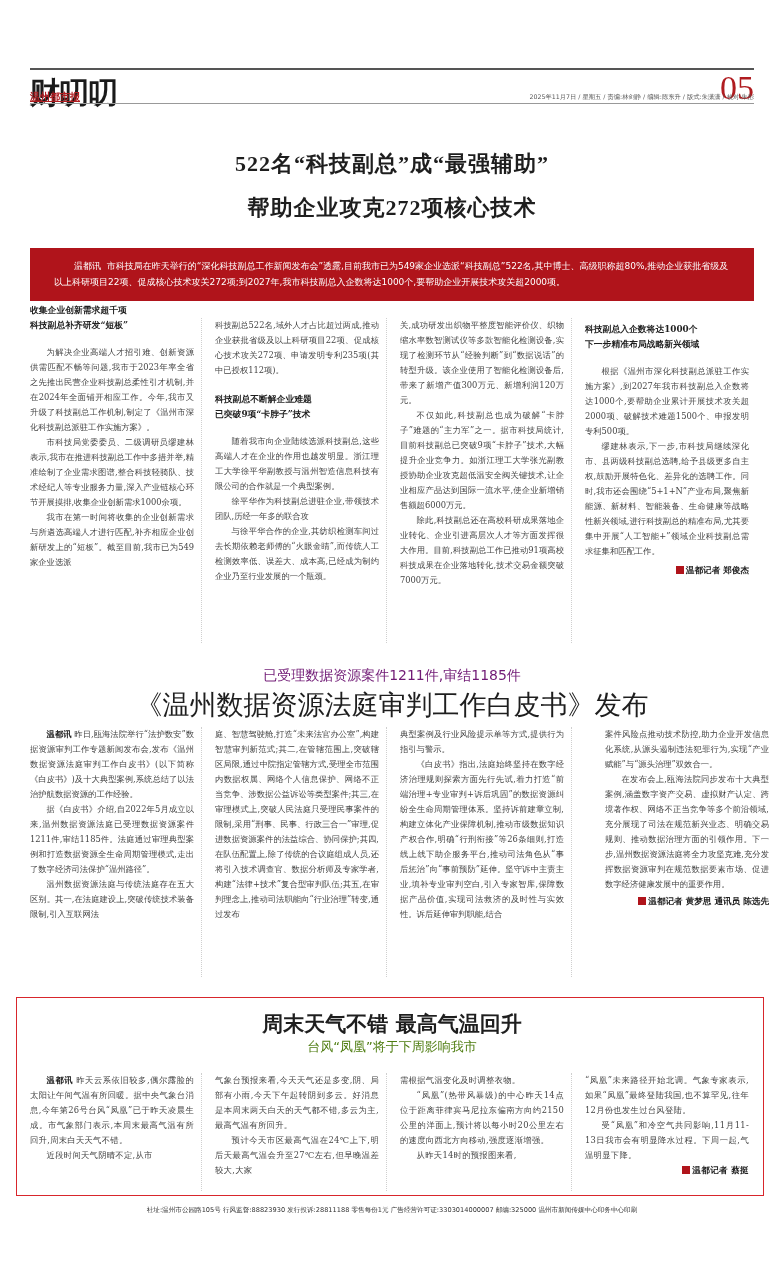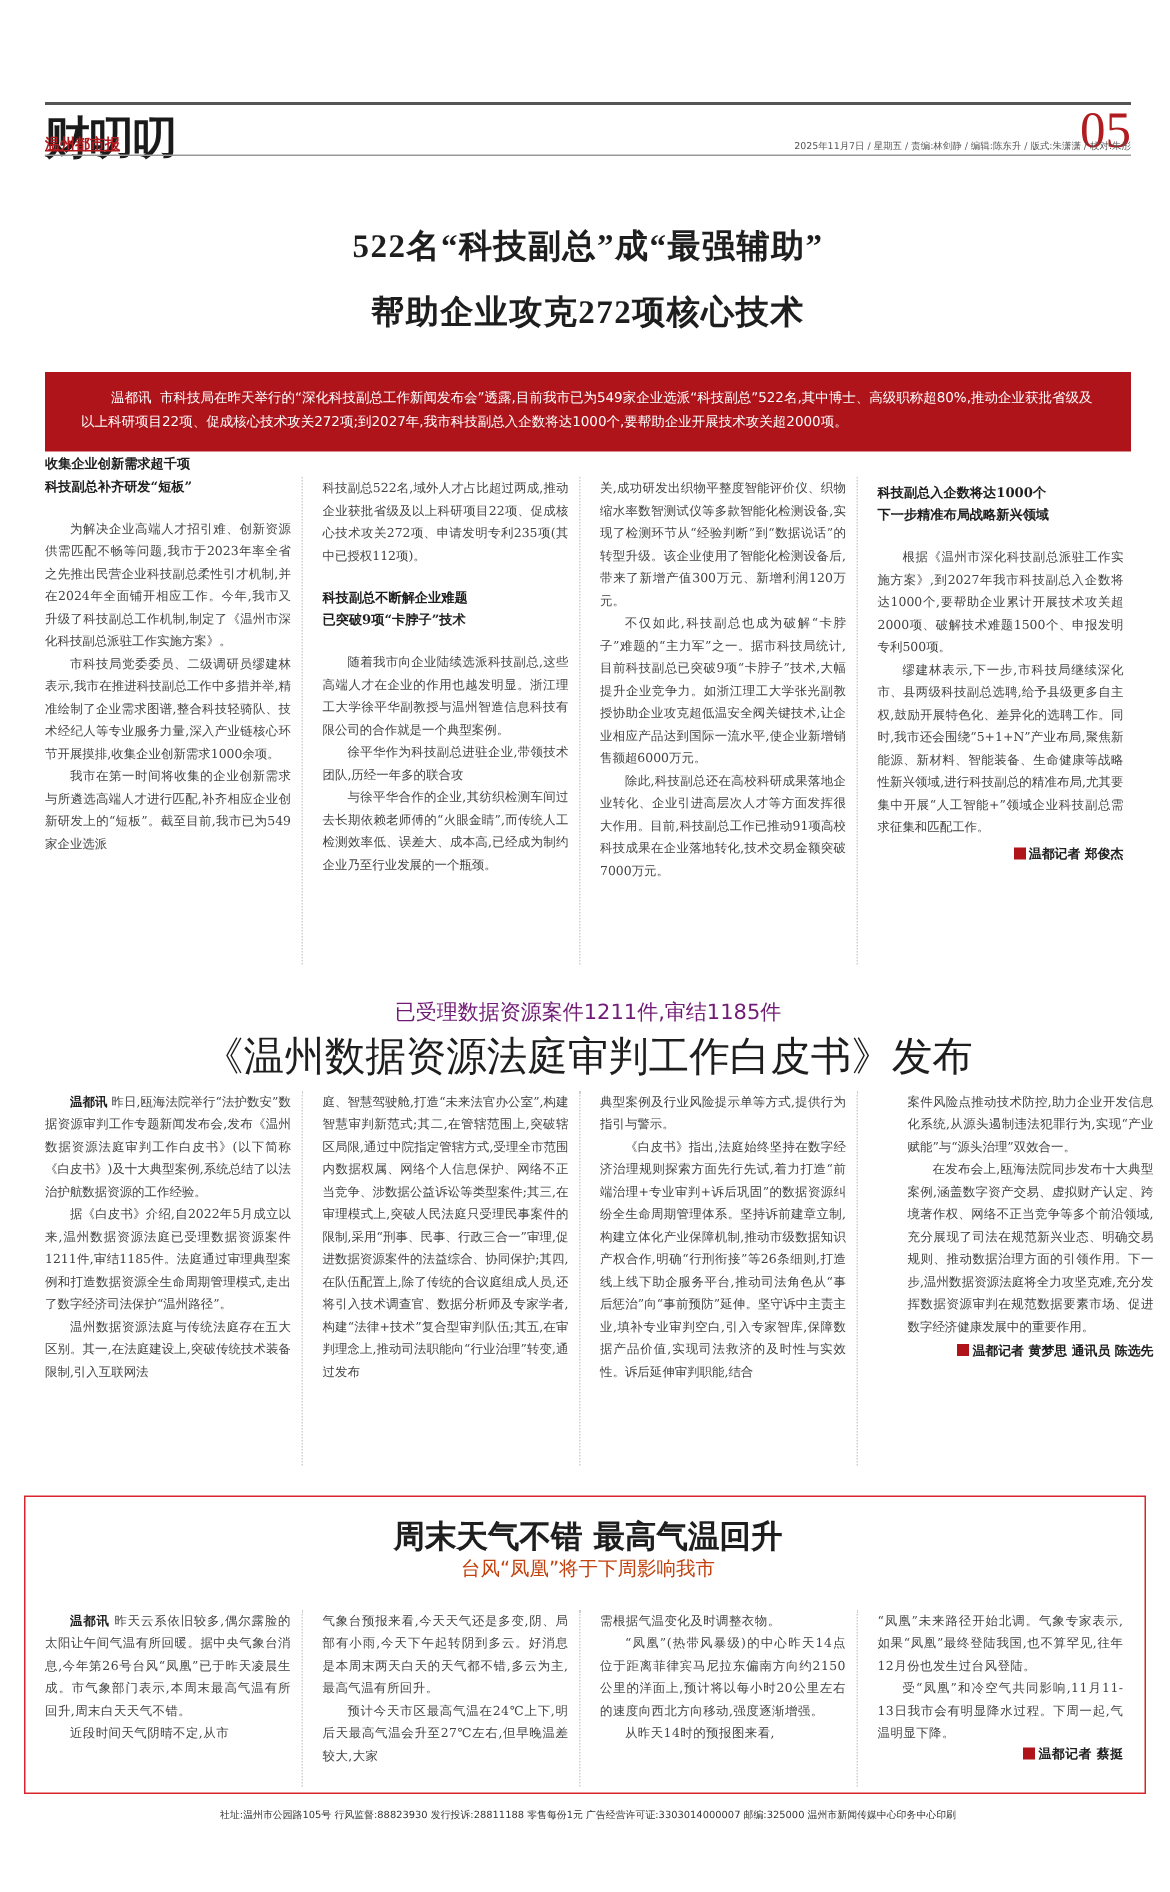--- a/index.html
+++ b/index.html
@@ -23,21 +23,21 @@
   .col .lead-b { font-weight:bold; color:#222; }
   .vsep { position:absolute; width:0; border-left:1px dotted #cfcfcf; }
   .byline { text-align:right; font-family:"DejaVu Sans", sans-serif; font-weight:bold; color:#222; font-size:8.6px; margin-top:4px; }
   .byline .sq { display:inline-block; width:8px; height:8px; background:#b0141b; margin-right:2px; vertical-align:-1px; }
 
   .sub2 { left:30px; top:666px; width:724px; text-align:center; font-size:14px; color:#701a75; font-family:"DejaVu Sans", sans-serif; line-height:18px; }
   .headline2 { left:30px; top:686px; width:724px; text-align:center; font-size:27px; color:#1e1e1e; line-height:38px; }
 
   .weather-box { left:16px; top:997px; width:748px; height:199px; border:1.5px solid #d8262c; box-sizing:border-box; }
   .headline3 { left:30px; top:1010px; width:724px; text-align:center; font-size:21px; font-weight:bold; color:#1e1e1e; line-height:28px; }
-  .sub3 { left:30px; top:1039px; width:724px; text-align:center; font-size:13px; color:#c2410c; font-family:"DejaVu Sans", sans-serif; line-height:16px; }
+  .sub3 { left:30px; top:1039px; width:724px; text-align:center; font-size:13px; color:#4d7c0f; font-family:"DejaVu Sans", sans-serif; line-height:16px; }
 
   .footer { left:30px; top:1206px; width:724px; text-align:center; font-size:6.6px; color:#333; font-family:"DejaVu Sans", sans-serif; white-space:nowrap; }
 </style>
 </head>
 <body>
 
 <div class="abs rule-top"></div>
 <div class="abs mast-title">财叨叨</div>
 <div class="abs mast-sub" style="top:91px;">温州都市报</div>
 <div class="abs page-no">05</div>

